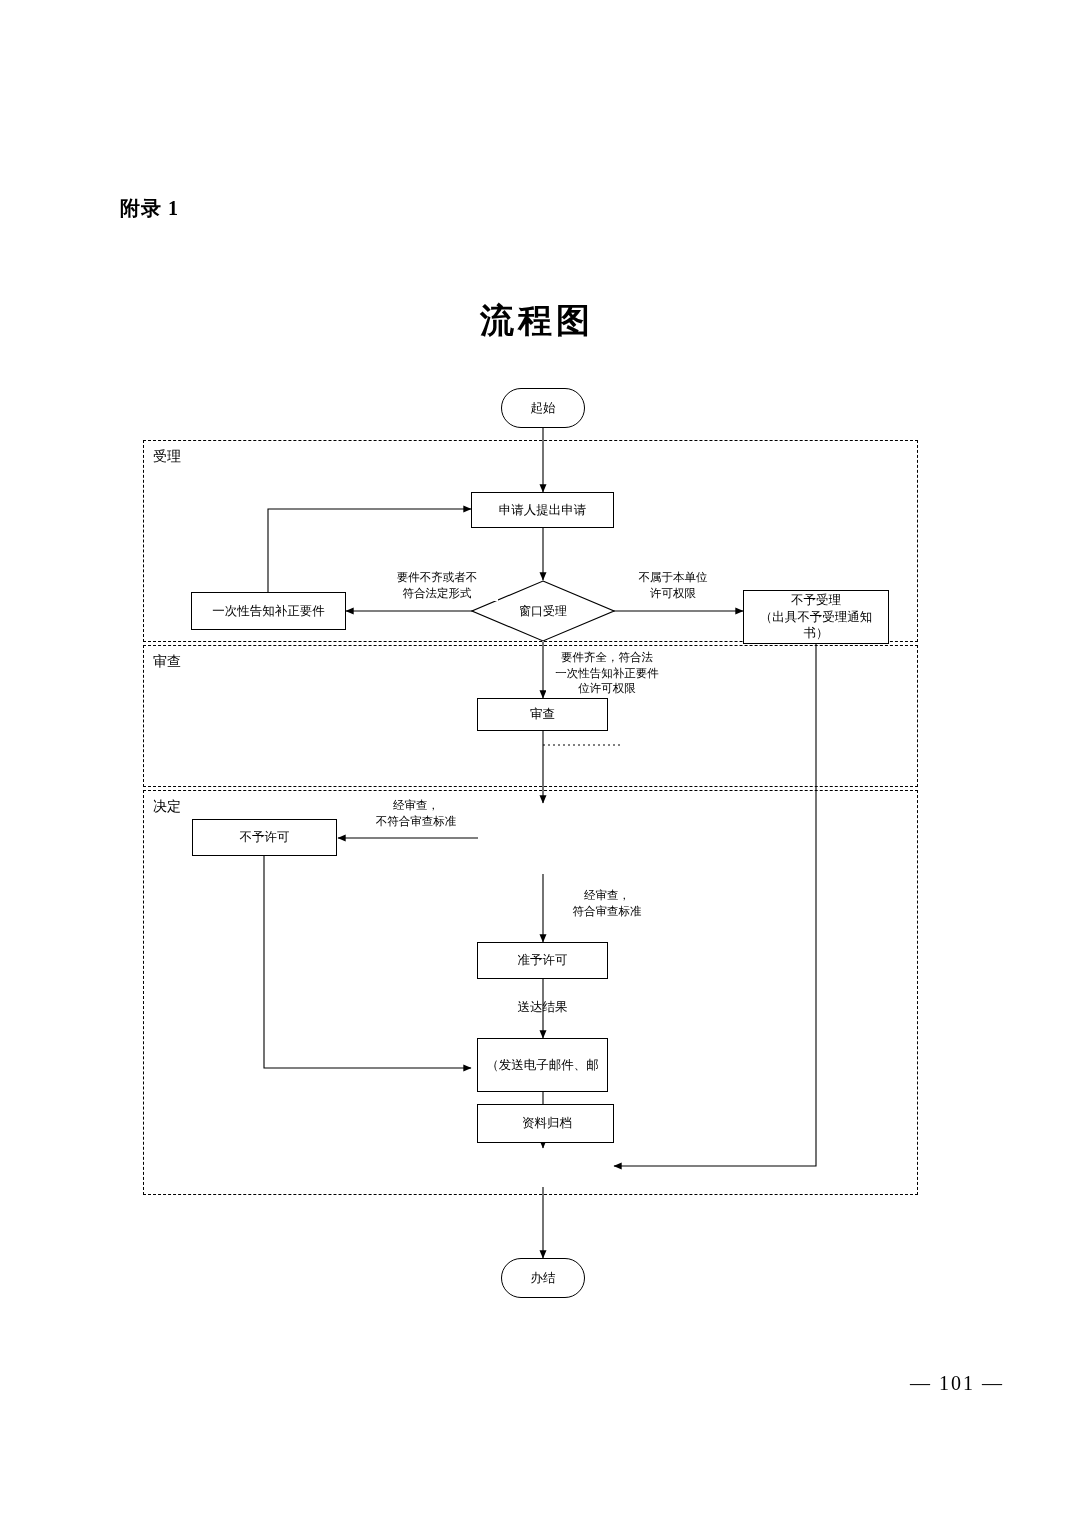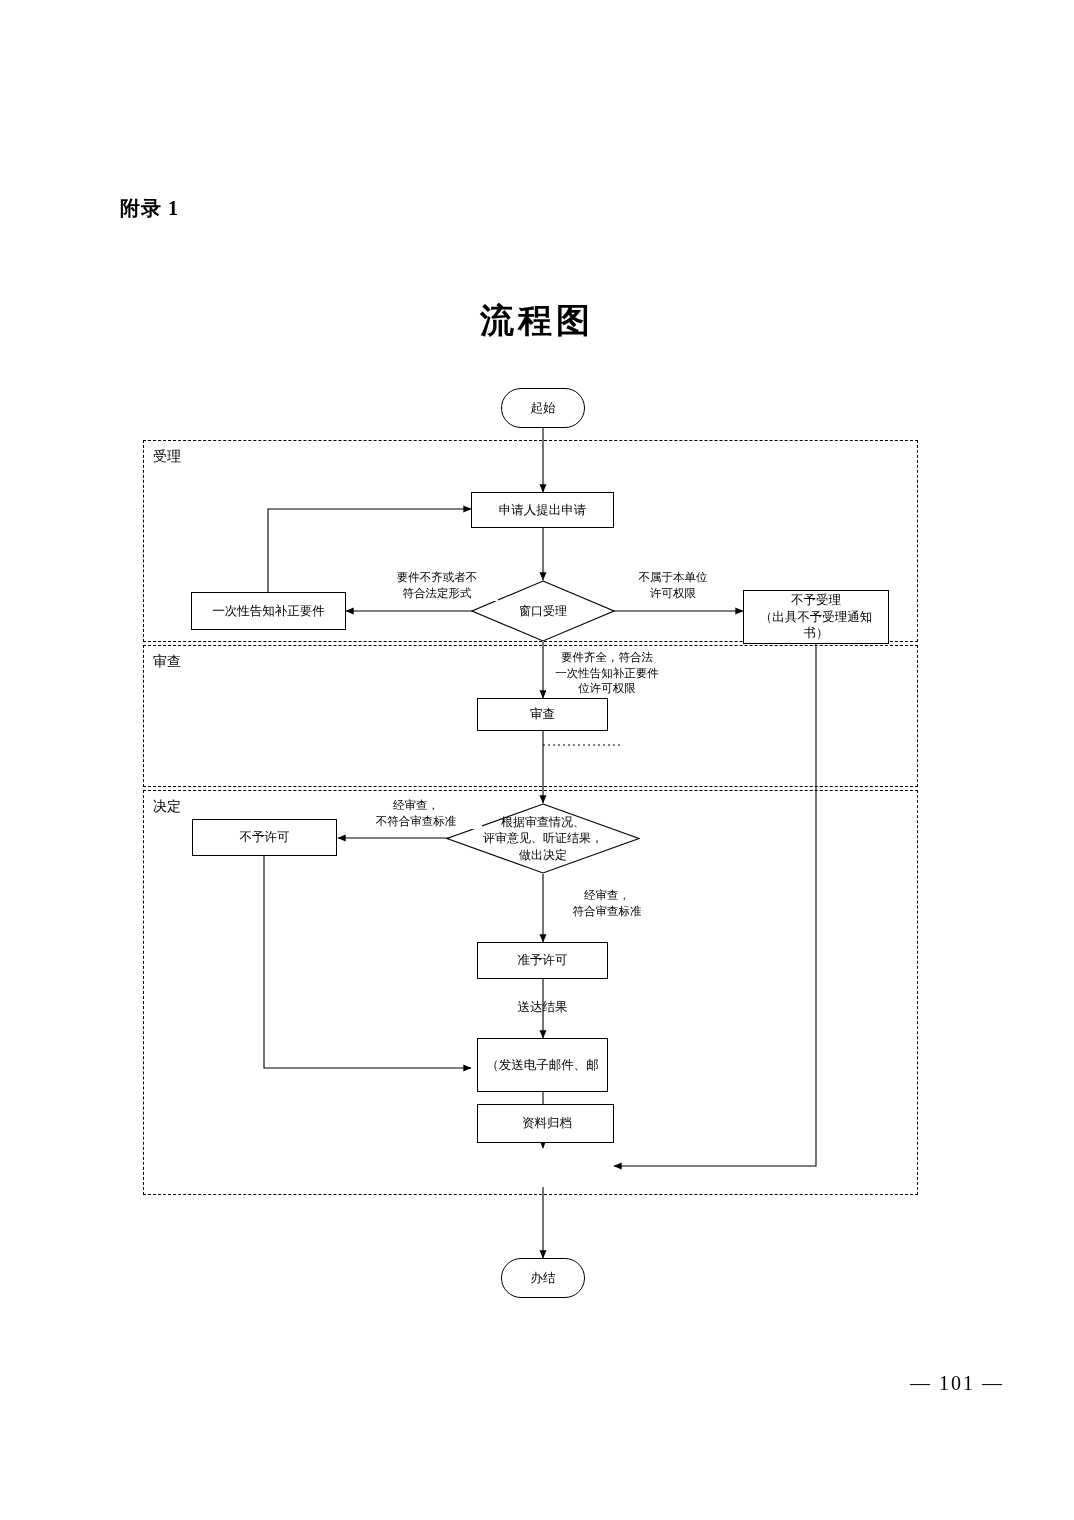--- a/index.html
+++ b/index.html
@@ -220,30 +220,20 @@
     <div class="node" style="left:743px; top:590px; width:146px; height:54px; flex-direction:column;">
       <span>不予受理</span>
       <span>（出具不予受理通知书）</span>
     </div>
 
     <div class="node" style="left:477px; top:698px; width:131px; height:33px;">
       <span>审查</span>
     </div>
 
 
-    <div class="diamond-wrap" style="left:446px; top:803px; width:194px; height:71px;">
-      <svg width="194" height="71" viewBox="0 0 194 71">
-        <polygon points="97,1 193,35.5 97,70 1,35.5" fill="#fff" stroke="#000" stroke-width="1.1"></polygon>
-      </svg>
-      <div class="diamond-text" style="flex-direction:column;">
-        <span>根据审查情况、</span>
-        <span>评审意见、听证结果，</span>
-        <span>做出决定</span>
-      </div>
-    </div>
 
     <div class="node" style="left:192px; top:819px; width:145px; height:37px;">
       <span>不予许可</span>
     </div>
 
     <div class="node" style="left:477px; top:942px; width:131px; height:37px;">
       <span>准予许可</span>
     </div>
 
     <div class="node" style="left:477px; top:1038px; width:131px; height:54px; flex-direction:column;gap:41px;">

